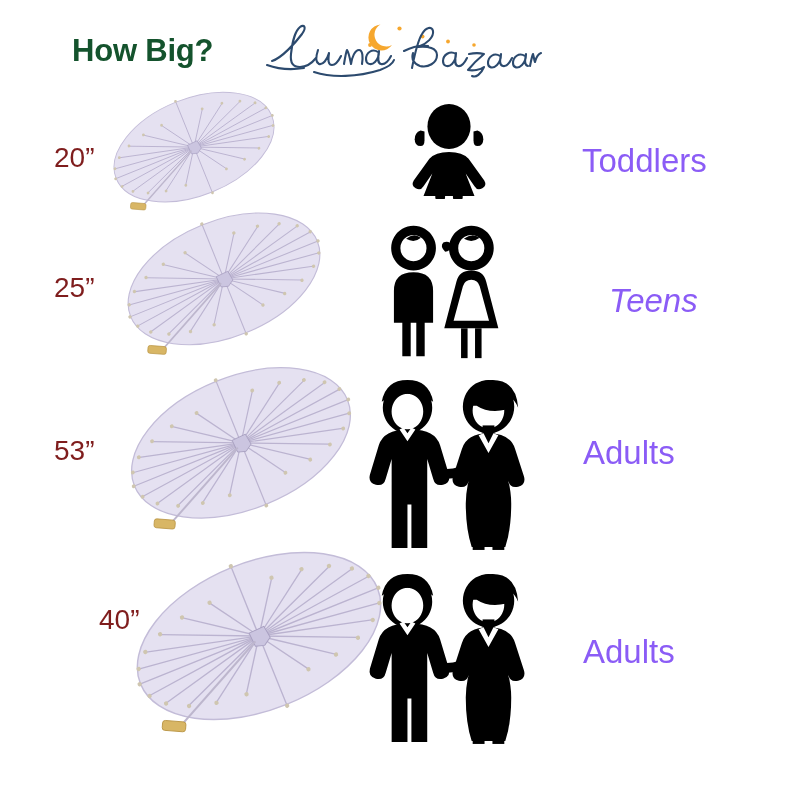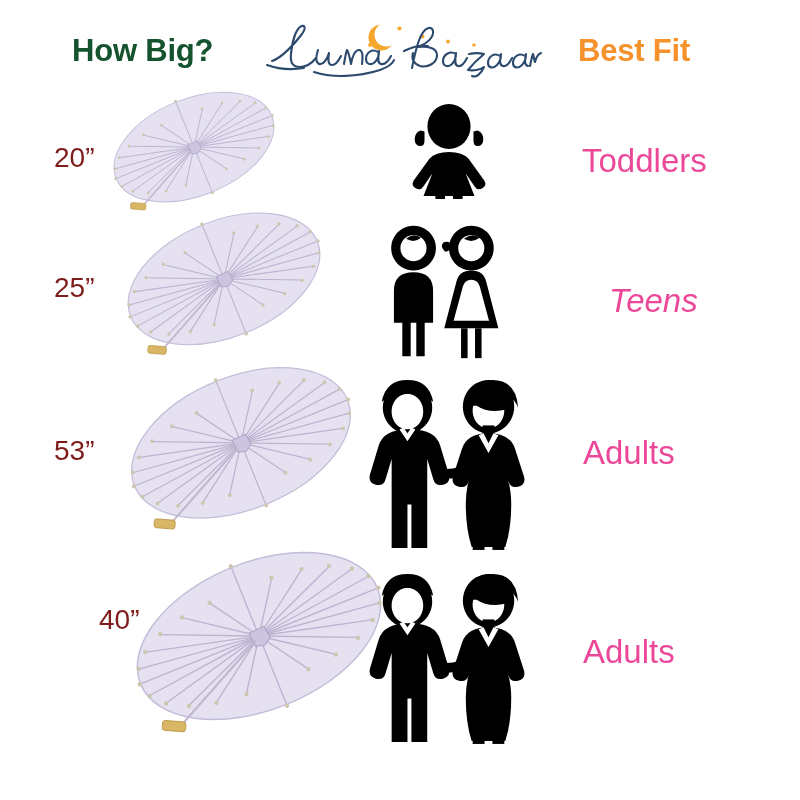--- a/index.html
+++ b/index.html
@@ -57,21 +57,21 @@
     font-size: 28px;
     font-weight: 400;
     color: #7f1d1d;
     white-space: nowrap;
     letter-spacing: 0px;
   }
   .fit-label {
     position: absolute;
     font-size: 33px;
     font-weight: 400;
-    color: #ec4899;
+    color: #8b5cf6;
     white-space: nowrap;
     letter-spacing: 0px;
   }
 
   
   .parasol {
     position: absolute;
     transform-origin: center center;
   }
   .parasol svg { display: block; overflow: visible; }
@@ -141,21 +141,20 @@
 
         <path d="M263 38 C 257 34, 251 39, 251 45 C 251 50, 256 51, 260 47
                  C 263 44, 264 39, 264 36 C 263 42, 262 47, 266 48"></path>
 
         <path d="M268 48 C 269 43, 270 38, 271 36 C 272 39, 272 42, 273 44
                  C 274 40, 276 36, 279 35"></path>
       </g>
     </svg>
   </div>
 
-  <div class="hdr-best">Best Fit</div>
 
   <div class="row" style="top:0;">
 
     <div class="size-label" style="left:54px; top:142px;">20”</div>
 
     <div class="parasol" style="left:104px; top:88px;">
       <svg width="180" height="130" viewBox="0 0 300 220">
         <g transform="translate(150,100) rotate(-22)">
 
           <ellipse cx="0" cy="0" rx="142" ry="82" fill="#e5e1f1" stroke="#c3bcd8" stroke-width="1.6"></ellipse>

